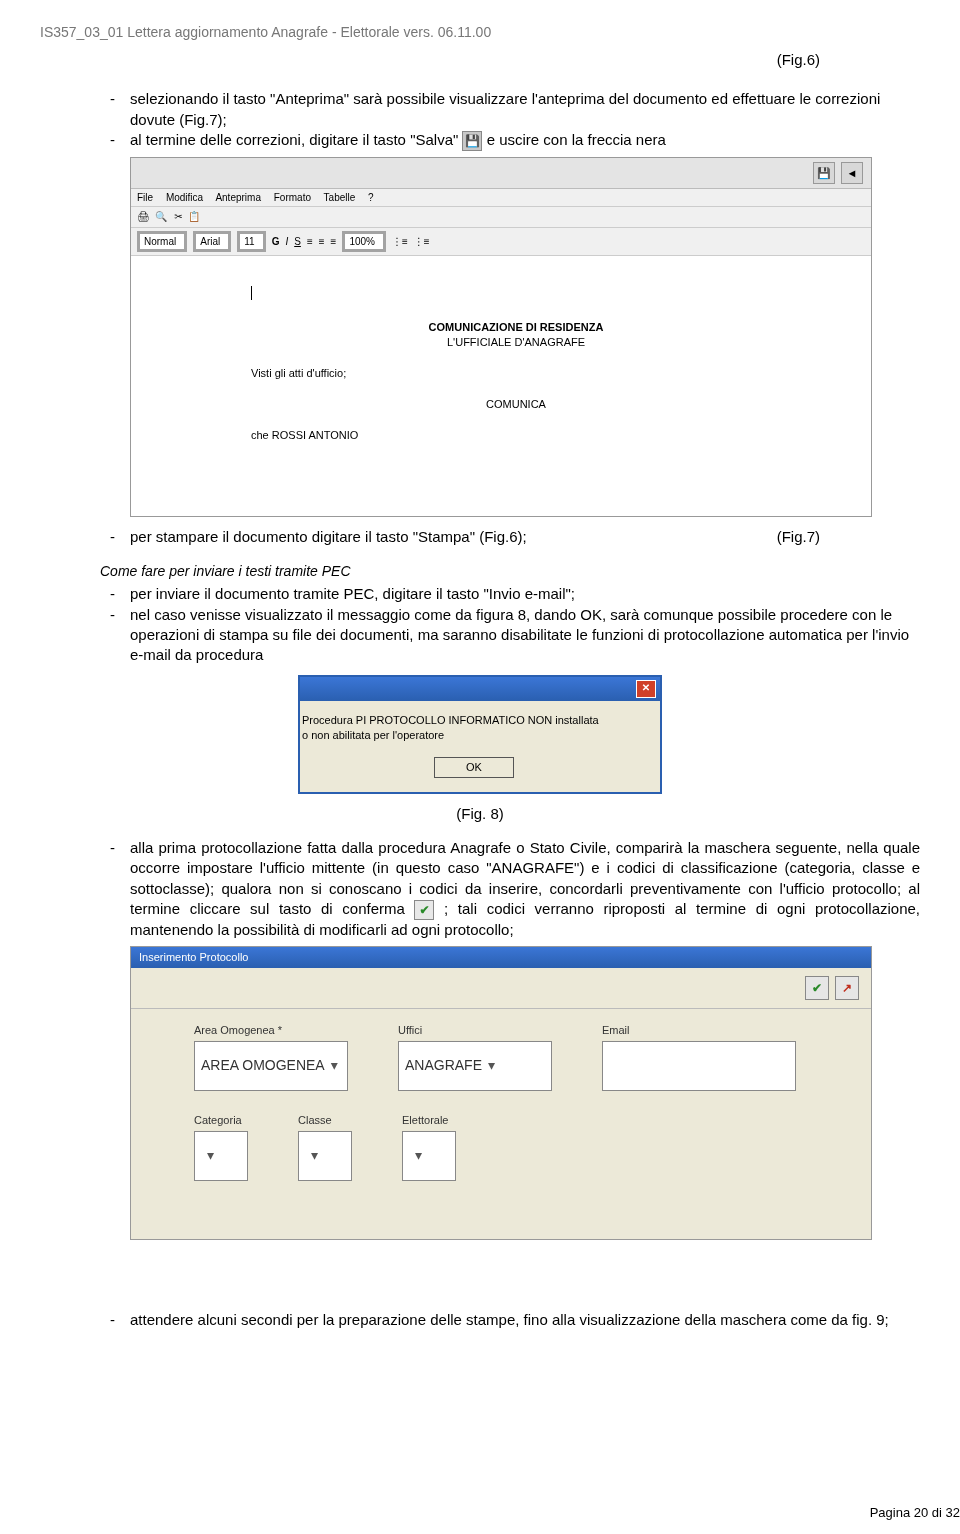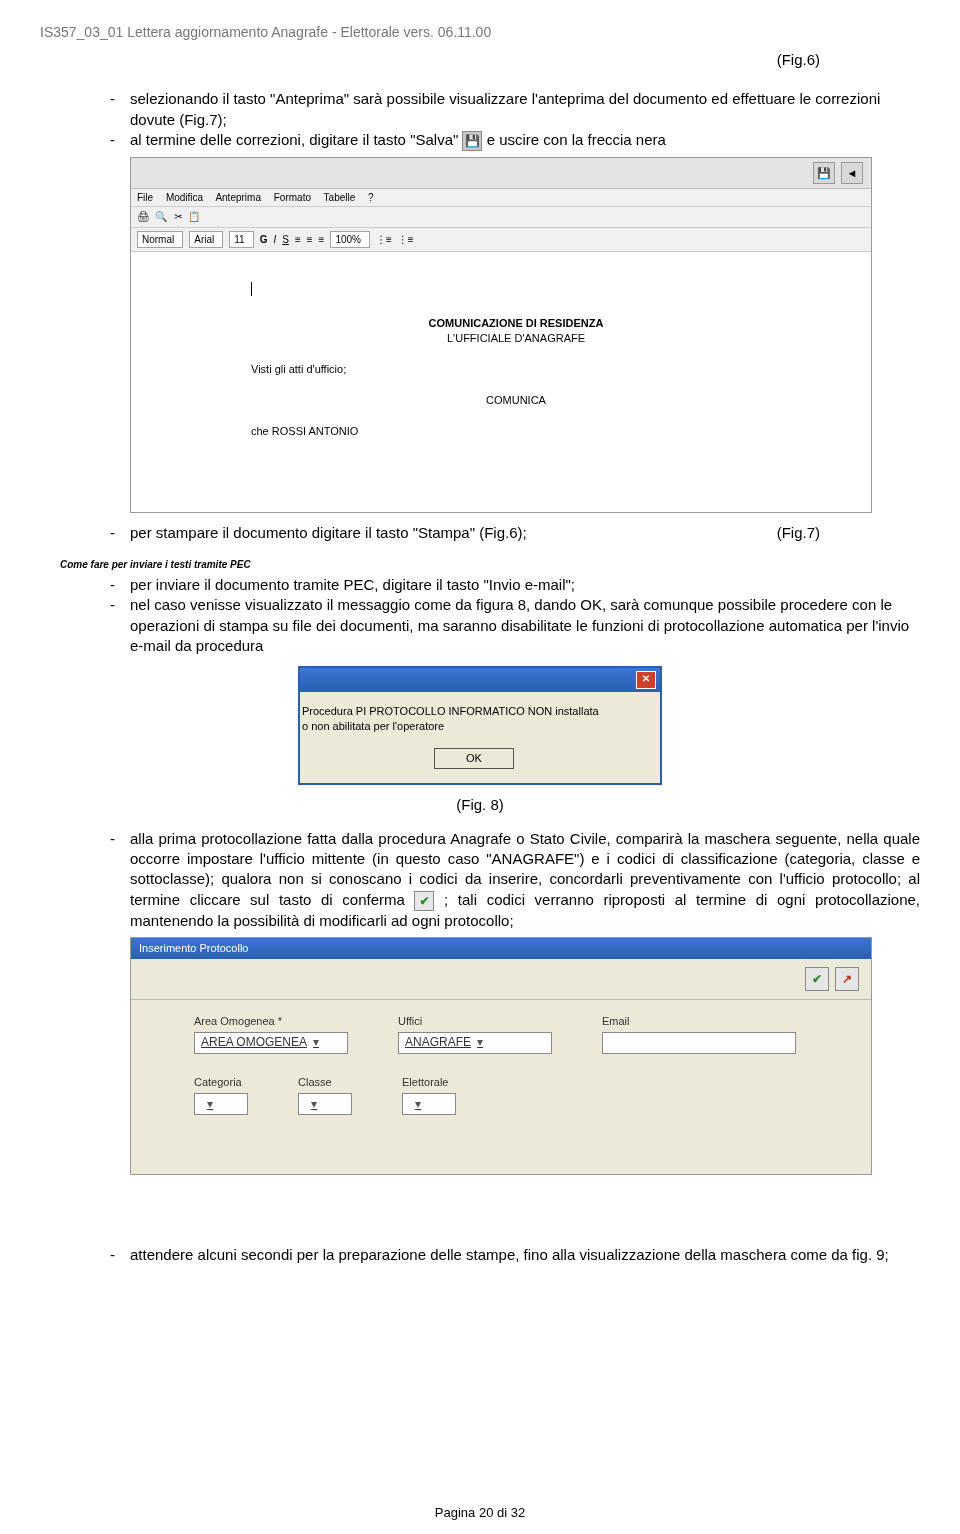--- a/index.html
+++ b/index.html
@@ -92,39 +92,39 @@
   .editor-toolbar {
     font-size: 10px;
     padding: 3px 6px;
     background: #f0f0f0;
     border-bottom: 1px solid #ccc;
     display: flex;
     gap: 6px;
     align-items: center;
   }
   .editor-toolbar .sel {
-    border: 1px solid #a3a3a3;
+    border: 3px solid #a3a3a3;
     background: #fff;
     padding: 1px 8px 1px 4px;
     font-size: 10px;
     text-align: right;
   }
   .editor-doc {
     background: #fff;
     padding: 30px 90px 30px 120px;
     min-height: 200px;
     font-size: 11px;
   }
   .editor-doc .center { text-align: center; margin: 0 0; }
   .editor-doc .line { margin: 16px 0; }
   .italic-heading {
     font-style: italic;
-    font-weight: bold;
-    font-size: 10px;
-    margin: 14px 0 4px 20px;
+    font-weight: normal;
+    font-size: 14px;
+    margin: 14px 0 4px 60px;
   }
   .dialog-img {
     margin: 10px auto;
     width: 360px;
     border: 2px solid #2a5fb0;
     background: #ece9d8;
   }
   .dialog-title {
     background: linear-gradient(180deg, #3b76d6 0%, #2a5fb0 100%);
     color: #fff;
@@ -210,38 +210,37 @@
   .protocol-field {
     font-size: 11px;
     color: #333;
   }
   .protocol-field .lbl {
     margin-bottom: 3px;
   }
   .protocol-field .inp {
     border: 1px solid #888;
     background: #fff;
-    padding: 2px 6px;
-    font-size: 12px;
+    padding: 16px 6px;
+    font-size: 14px;
     height: 16px;
     display: inline-flex;
     align-items: center;
-    text-decoration: underline;
   }
   .protocol-field .dd::after {
     content: "▾";
     margin-left: 6px;
     color: #555;
   }
   .footer {
     position: absolute;
     bottom: 14px;
     left: 0;
     width: 100%;
-    text-align: center;
+    text-align: right;
     font-size: 13px;
   }
 </style>
 </head>
 <body>
 
 <div class="page">
   <div class="doc-header">IS357_03_01 Lettera aggiornamento Anagrafe - Elettorale vers. 06.11.00</div>
 
   <div class="body-text">

